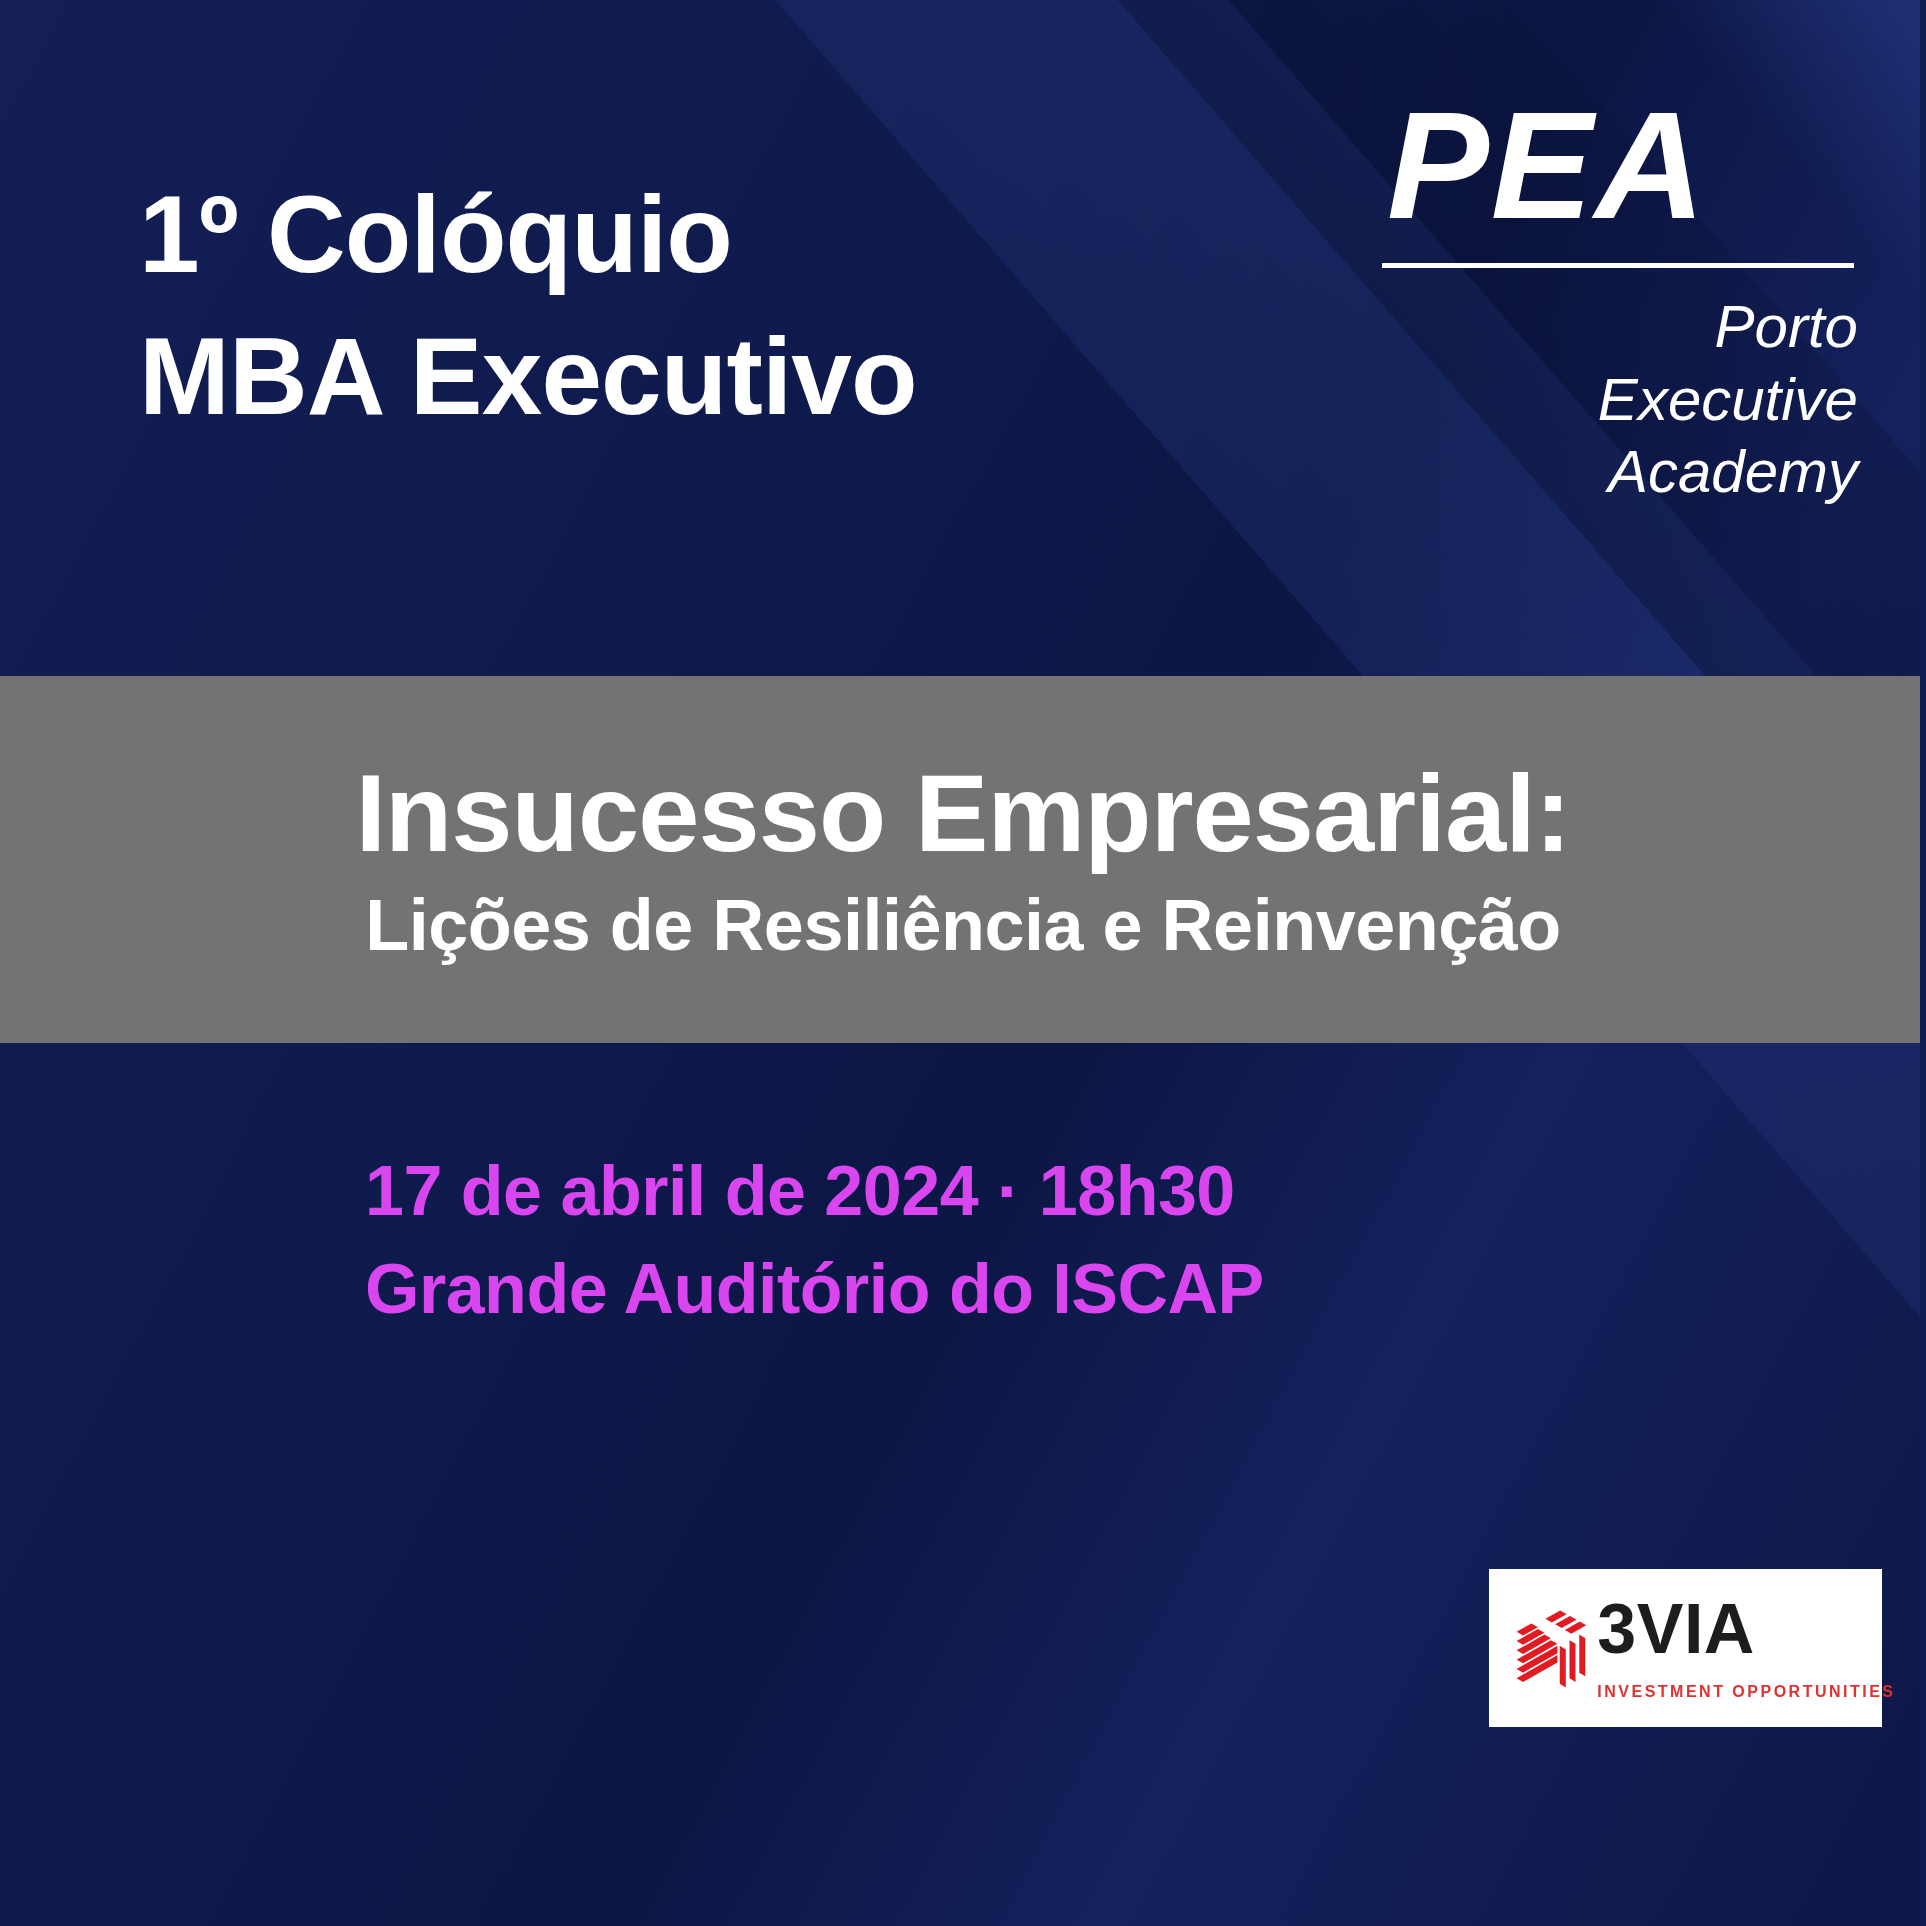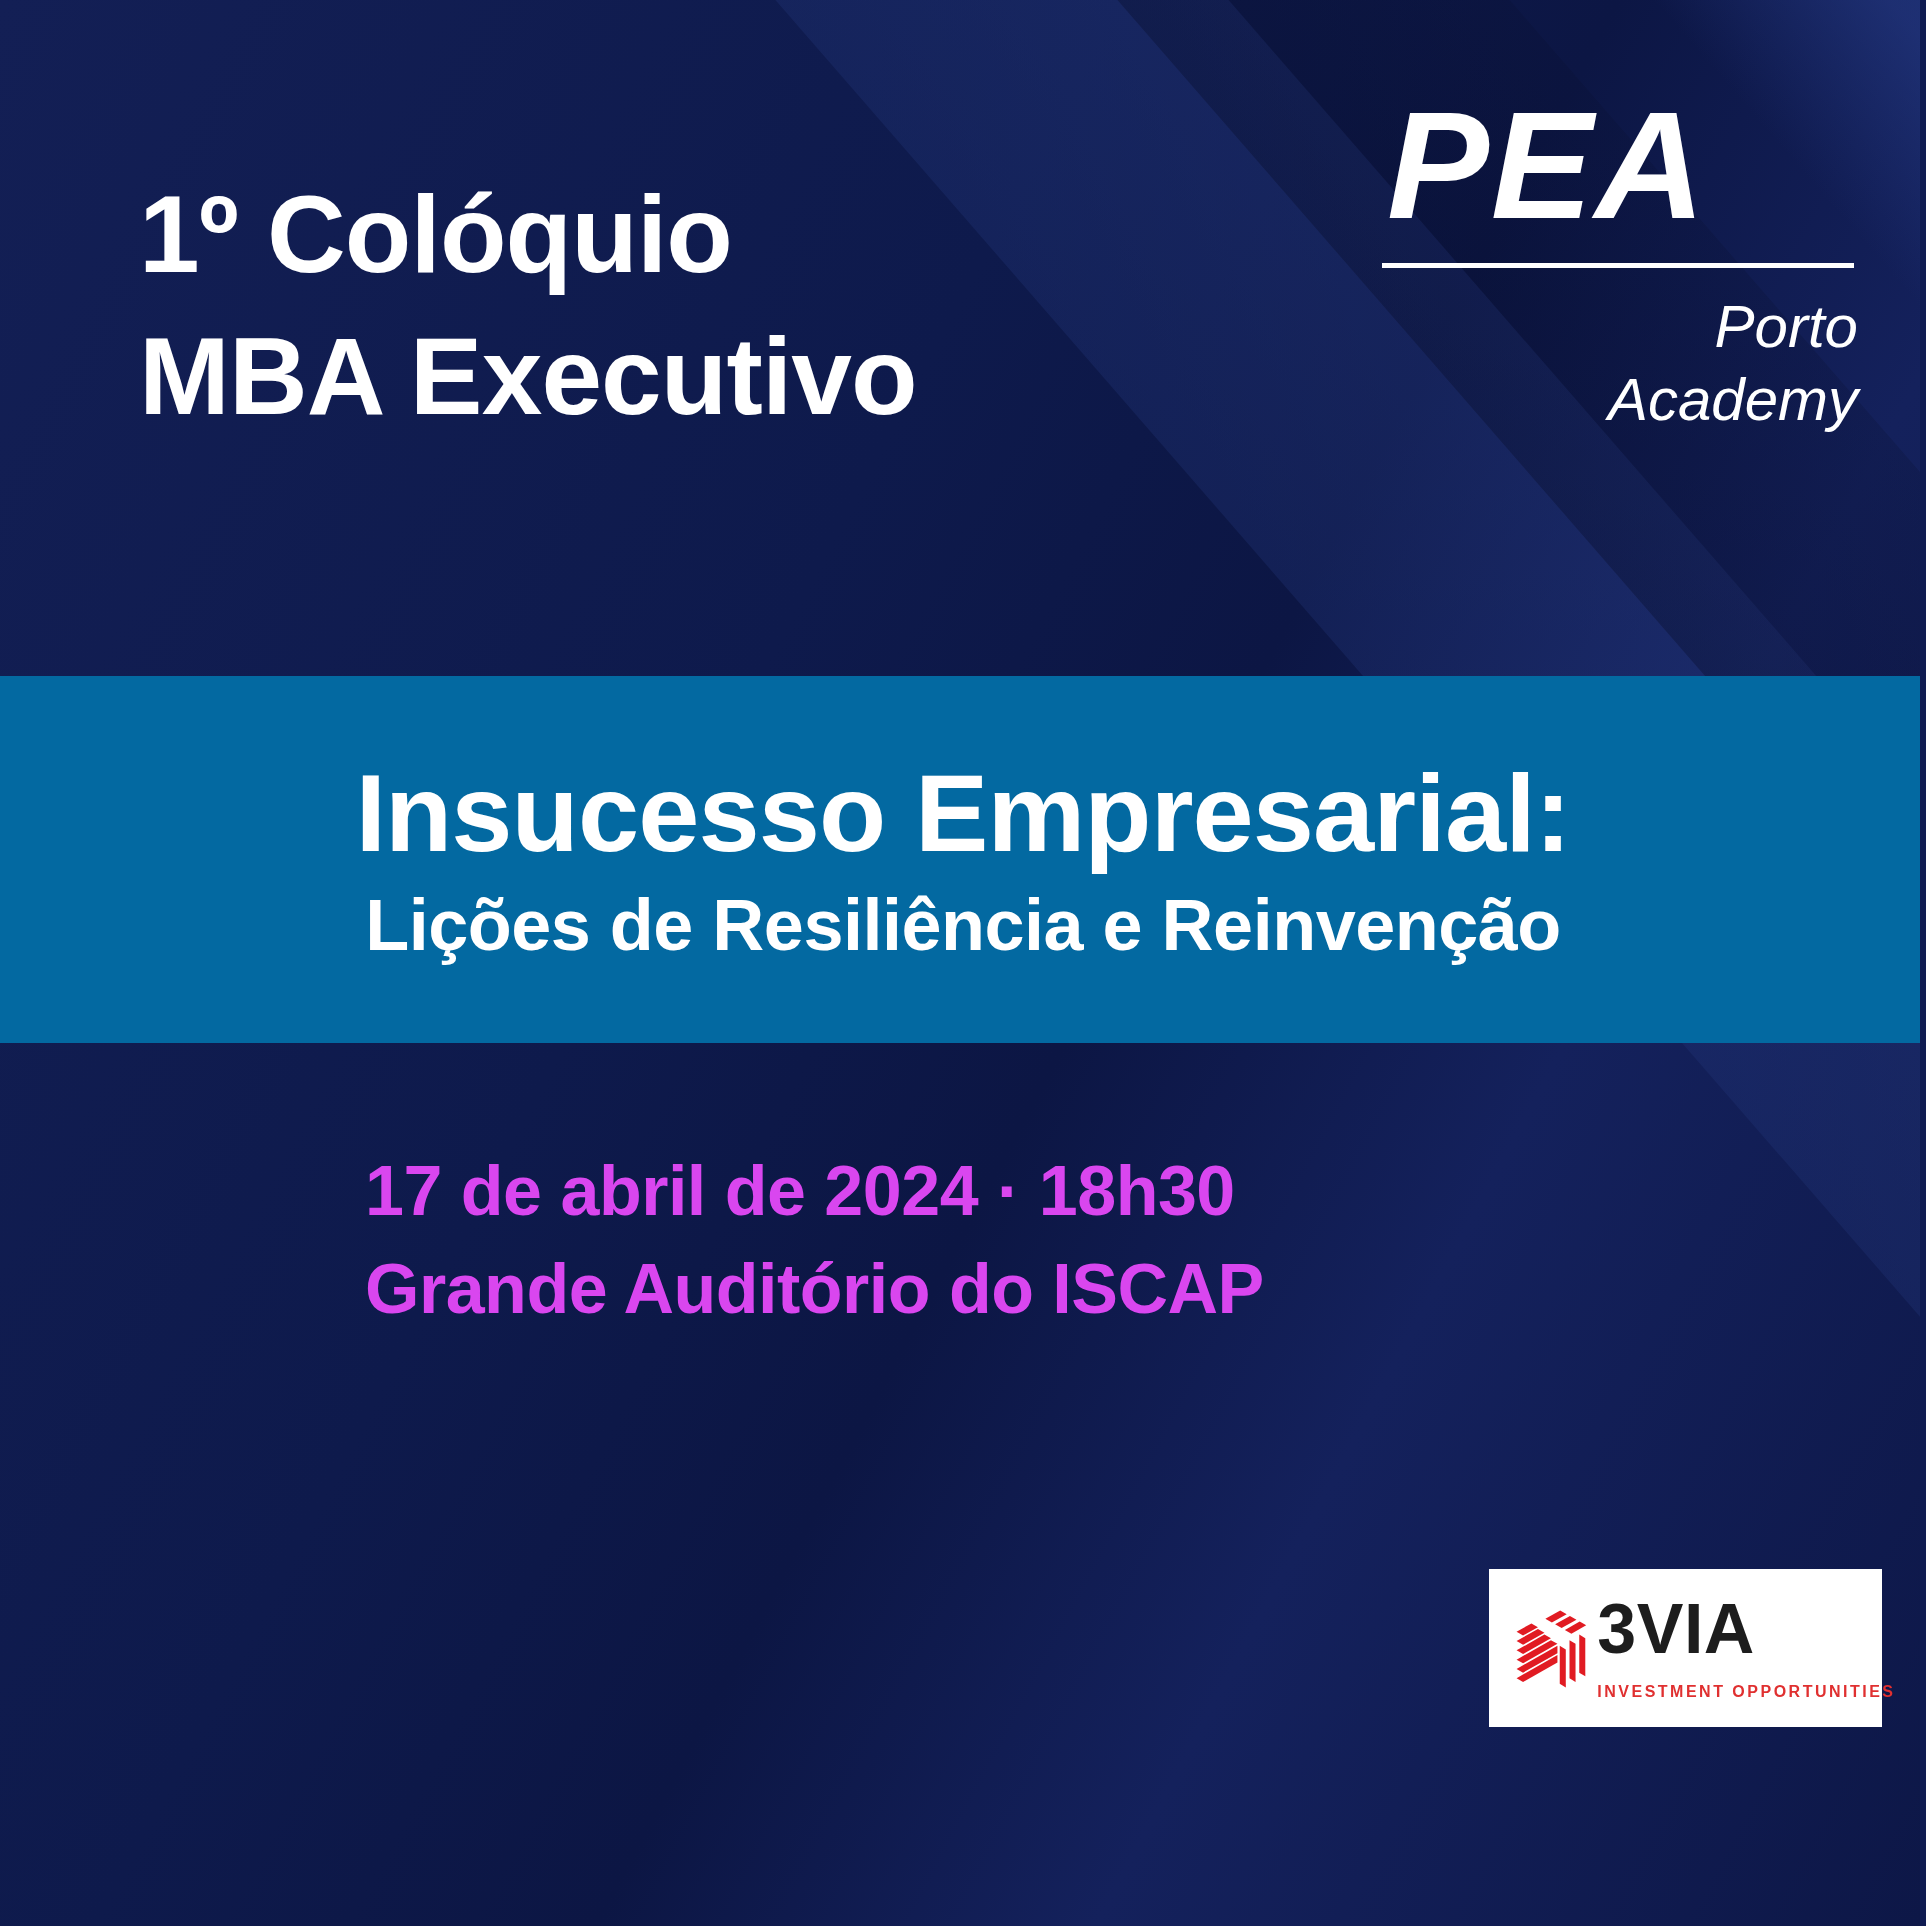--- a/index.html
+++ b/index.html
@@ -91,21 +91,21 @@
     text-align: right;
   }
 
   
   .orange-band {
     position: absolute;
     left: 0;
     top: 676px;
     width: 1926px;
     height: 367px;
-    background: #0369a1;
+    background: #737373;
     z-index: 6;
     display: flex;
     flex-direction: column;
     align-items: center;
     justify-content: center;
   }
   .band-main {
     color: #ffffff;
     font-size: 110px;
     font-weight: 700;
@@ -195,20 +195,21 @@
   <div class="title-block">
     <div class="title-line">1º Colóquio</div>
     <div class="title-line">MBA Executivo</div>
   </div>
 
   <div class="pea-logo">
     <div class="pea-mark">PEA</div>
     <div class="pea-rule"></div>
     <div class="pea-sub">
       <div class="pea-sub-line">Porto</div>
+      <div class="pea-sub-line">Executive</div>
       <div class="pea-sub-line">Academy</div>
     </div>
   </div>
 
   <div class="orange-band">
     <div class="band-main">Insucesso Empresarial:</div>
     <div class="band-sub">Lições de Resiliência e Reinvenção</div>
   </div>
 
   <div class="details">

